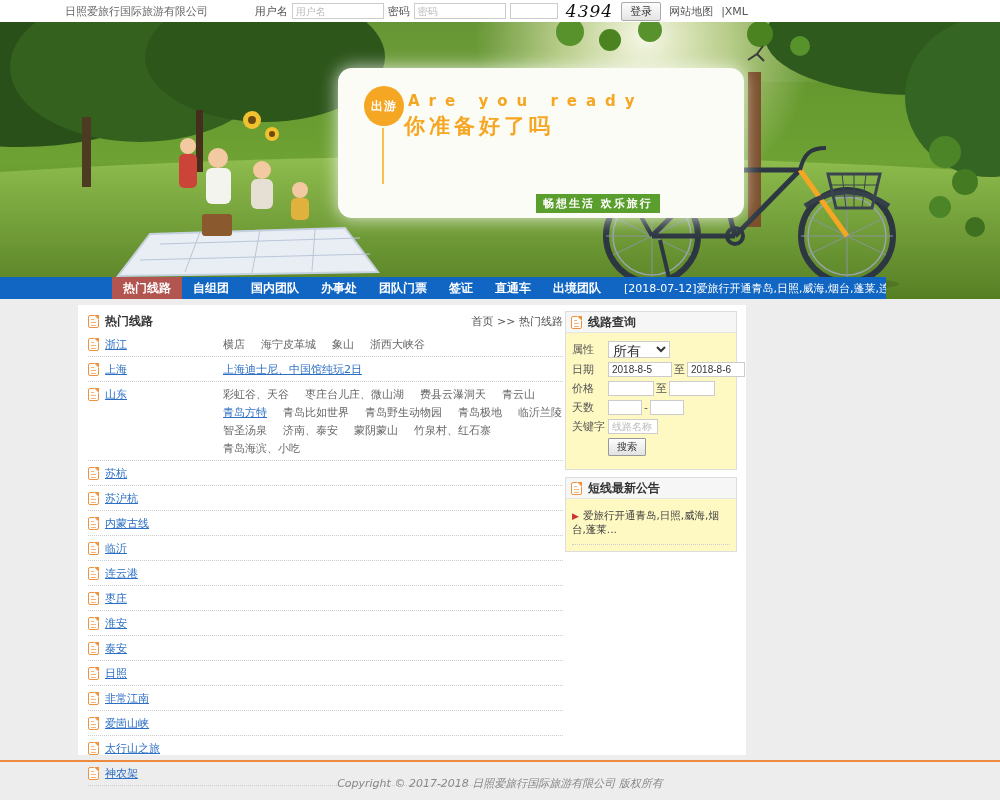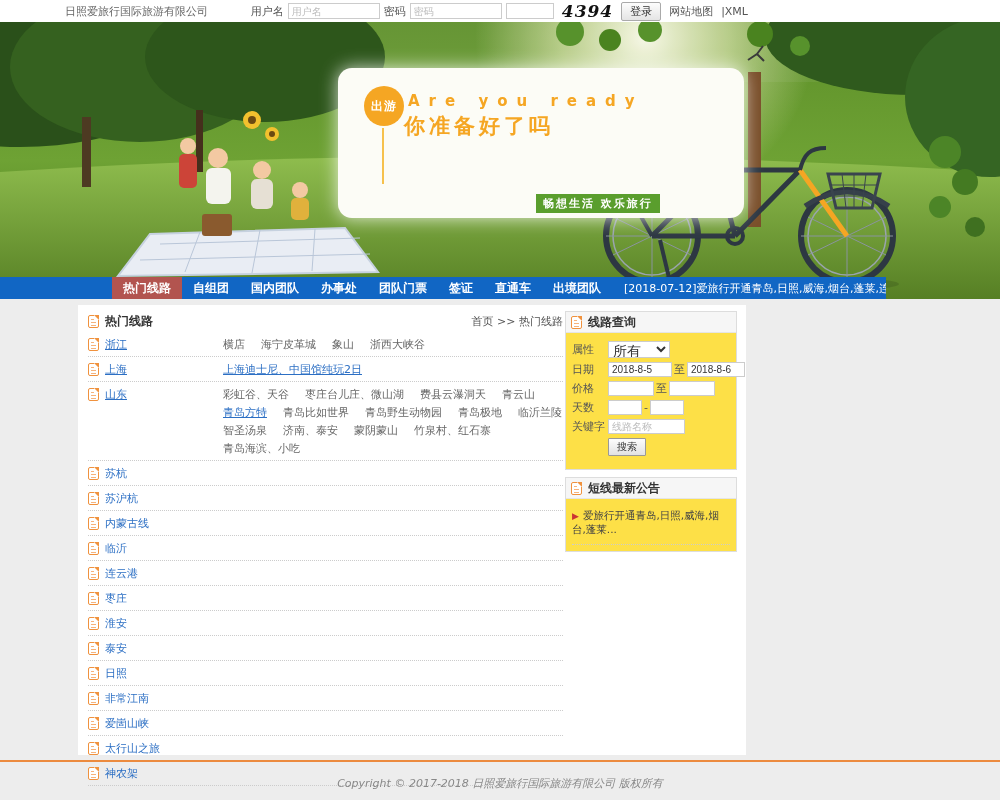--- a/index.html
+++ b/index.html
@@ -11,21 +11,21 @@
   .page{position:relative;width:1000px;height:800px;background:#ededed;overflow:hidden;}
 
   
   .topbar{position:absolute;top:0;left:0;width:1000px;height:22px;background:#fff;display:flex;align-items:center;font-size:11px;color:#666;}
   .topbar .company{margin-left:65px;}
   .topbar .login-group{margin-left:auto;margin-right:252px;display:flex;align-items:center;gap:4px;}
   .topbar label{color:#555;}
   .topbar input{height:16px;width:92px;border:1px solid #ccc;font-size:10px;padding:0 3px;color:#333;}
   .topbar input::placeholder{color:#bbb;}
   .topbar input.captcha{width:48px;}
-  .code{font-family:"DejaVu Serif","Liberation Serif",serif;font-style:italic;font-weight:bold;font-size:17px;color:#111;margin:16px 4px;letter-spacing:1px;}
+  .code{font-family:"DejaVu Serif","Liberation Serif",serif;font-style:italic;font-weight:normal;font-size:17px;color:#111;margin:16px 4px;letter-spacing:1px;}
   .login-btn{font-size:11px;padding:1px 8px;border:1px solid #aaa;background:linear-gradient(#fdfdfd,#e4e4e4);border-radius:2px;color:#333;cursor:pointer;}
   .toplink{color:#555;text-decoration:none;margin-left:4px;}
 
   
   .banner{position:absolute;top:22px;left:0;width:1000px;height:277px;overflow:hidden;}
   .banner svg{position:absolute;top:0;left:0;}
   .panel{position:absolute;left:338px;top:46px;width:406px;height:150px;background:#fcfcf6;border-radius:14px;box-shadow:0 0 18px rgba(255,255,255,.8);}
   .badge{position:absolute;left:364px;top:64px;width:40px;height:40px;border-radius:50%;background:var(--banner-orange);color:#fff;font-size:12px;font-weight:bold;display:flex;align-items:center;justify-content:center;letter-spacing:1px;}
   .badge-stem{position:absolute;left:382px;top:106px;width:2px;height:56px;background:#f6c14d;}
   .are{position:absolute;left:408px;top:70px;color:var(--banner-orange);font-size:15px;font-weight:bold;letter-spacing:9px;}
@@ -49,33 +49,33 @@
   .crumb{margin-left:auto;font-size:11px;font-weight:normal;color:#555;}
   .doc{width:11px;height:13px;border:1px solid var(--icon-orange);border-radius:2px;background:#fff;display:inline-block;position:relative;margin-right:6px;flex:none;}
   .doc::before{content:"";position:absolute;left:2px;top:3px;right:2px;height:1px;background:#f6b37c;box-shadow:0 3px 0 #f6b37c,0 6px 0 #f6b37c;}
   .doc::after{content:"";position:absolute;right:-1px;top:-1px;border-style:solid;border-width:0 5px 5px 0;border-color:#fff var(--icon-orange);}
   .row{display:flex;align-items:flex-start;padding:5px 0 4px;border-bottom:1px dotted #ccc;font-size:11px;line-height:15px;}
   .row .doc{margin-top:1px;}
   .region-link{color:var(--link-blue);text-decoration:underline;width:118px;flex:none;cursor:pointer;}
   .sublinks{display:flex;flex-wrap:wrap;column-gap:16px;row-gap:3px;color:#666;}
   .sub{color:#666;text-decoration:none;cursor:pointer;white-space:nowrap;}
   .sub.hl{color:var(--link-blue);text-decoration:underline;}
-  .item-link{color:var(--link-blue);cursor:pointer;}
+  .item-link{color:var(--link-blue);text-decoration:underline;cursor:pointer;}
 
   
   .sidebar{position:absolute;left:487px;top:6px;width:172px;}
-  .side-box{border:1px solid #ddd;background:#fde047;margin-bottom:7px;}
+  .side-box{border:1px solid #ddd;background:#fef9c3;margin-bottom:7px;}
   .side-header{display:flex;align-items:center;height:21px;padding:0 5px;background:#f6f6f6;border-bottom:1px solid #e5e5e5;font-size:12px;font-weight:bold;color:#333;}
   .form{padding:8px 6px 9px;font-size:11px;color:#555;}
   .f-row{display:flex;align-items:center;margin-bottom:4px;}
   .f-row label{width:36px;flex:none;}
   .form select{width:62px;height:17px;font-size:14px;border:1px solid #ccc;background:#fff;color:#333;}
   .form input{height:15px;border:1px solid #ccc;font-size:10px;padding:6px 3px;color:#333;}
   .form input::placeholder{color:#bbb;}
-  .in-date1{width:64px;} .in-date2{width:58px;} .in-price{width:46px;} .in-days{width:34px;} .in-key{width:77px;}
+  .in-date1{width:64px;} .in-date2{width:58px;} .in-price{width:46px;} .in-days{width:34px;} .in-key{width:50px;}
   .mid{margin:0 2px;}
   .search-btn{margin-left:36px;font-size:10px;padding:1px 8px;border:1px solid #999;background:linear-gradient(#fdfdfd,#e2e2e2);border-radius:1px;color:#333;cursor:pointer;}
   .notice-list{list-style:none;margin:0;padding:10px 6px 4px;}
   .notice-item{font-size:10.5px;color:#444;padding-bottom:7px;margin-bottom:2px;border-bottom:1px dotted #ccc;cursor:pointer;}
   .notice-item .arr{color:#c33;margin-right:4px;font-size:9px;}
 
   
   .foot-line{position:absolute;top:760px;left:0;width:1000px;height:2px;background:var(--foot-orange);}
   .copyright{position:absolute;top:776px;left:0;width:1000px;text-align:center;font-size:11px;color:#888;font-style:italic;}
 </style>

